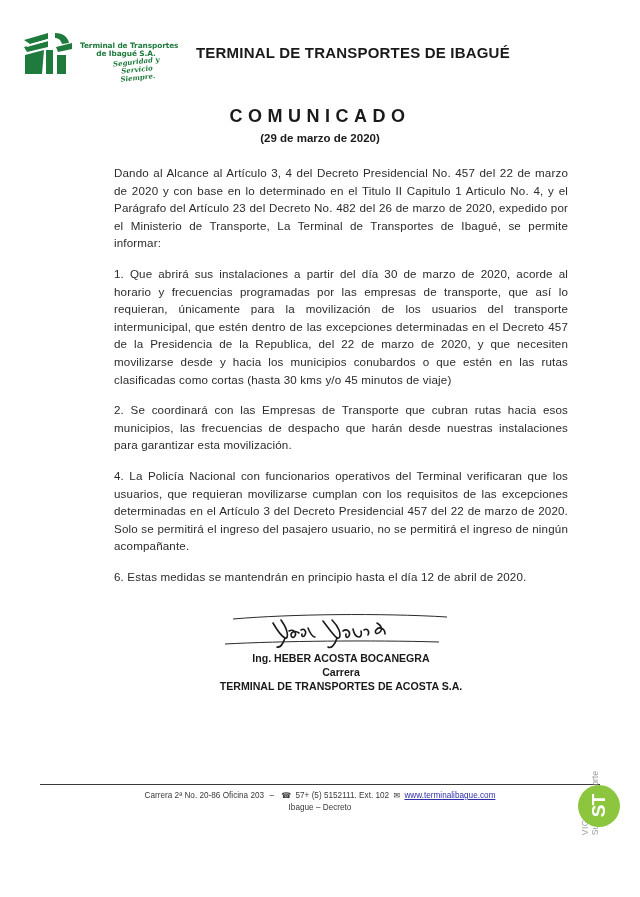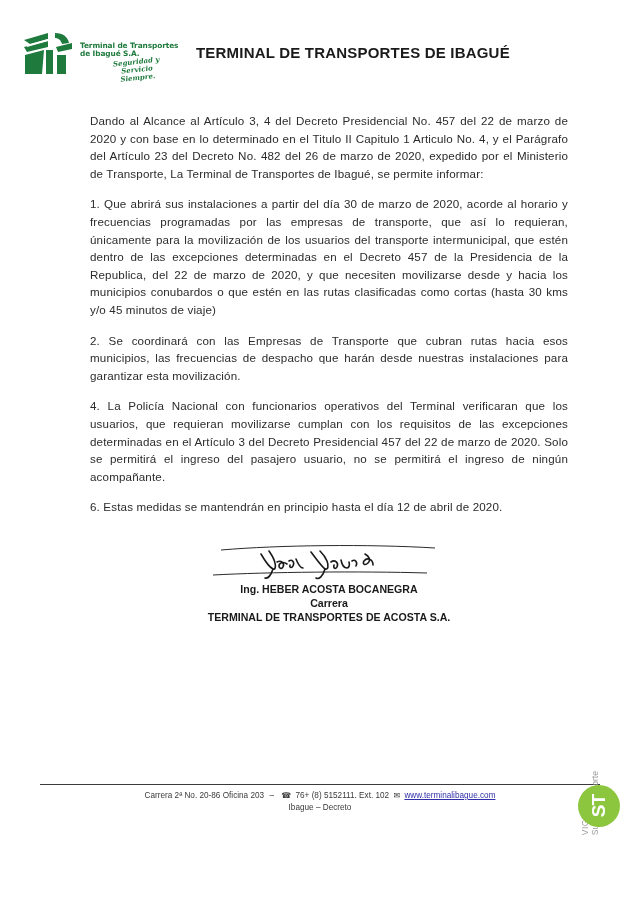--- a/index.html
+++ b/index.html
@@ -48,20 +48,21 @@
     top: 12px;
     width: 92px;
   }
   .logo-line1, .logo-line2 {
     font-family: "DejaVu Sans", sans-serif;
     font-weight: 700;
     color: #1f7a3d;
     font-size: 7.4px;
     letter-spacing: -0.1px;
     line-height: 8.4px;
+    text-align: center;
     white-space: nowrap;
   }
   .logo-slogan {
     position: absolute;
     left: 76px;
     top: 32px;
     width: 76px;
     text-align: center;
     font-family: "DejaVu Serif", serif;
     font-style: italic;
@@ -100,21 +101,21 @@
     font-family: "Liberation Sans", sans-serif;
     font-weight: 700;
     font-size: 11.5px;
     margin-top: 5px;
     color: #1a1a1a;
   }
 
   
   .content {
     margin: 0;
-    padding: 20px 72px 0 90px;
+    padding: 20px 72px 0 114px;
   }
   .para {
     text-align: justify;
     font-family: "Liberation Sans", sans-serif;
     font-size: 11.6px;
     line-height: 17.6px;
     color: #2b2b2b;
     margin: 0 0 13px 0;
     letter-spacing: 0.15px;
   }
@@ -247,20 +248,24 @@
       </div>
       <div class="logo-slogan">
         <span>Seguridad y Servicio</span><br>
         <span>Siempre.</span>
       </div>
     </div>
 
     <div class="org-title">TERMINAL DE TRANSPORTES DE IBAGUÉ</div>
   </div>
 
+  <div class="doc-title-wrap">
+    <div class="doc-title">COMUNICADO</div>
+    <div class="doc-subtitle">(29 de marzo de 2020)</div>
+  </div>
 
   <div class="content">
     <p class="para">Dando al Alcance al Artículo 3, 4 del Decreto Presidencial No. 457 del 22 de marzo de 2020 y con base en lo determinado en el Titulo II Capitulo 1 Articulo No. 4, y  el Parágrafo del Artículo 23 del Decreto No. 482 del 26 de marzo de 2020, expedido por el Ministerio de Transporte, La Terminal de Transportes de Ibagué, se permite informar:</p>
     <p class="para">1. Que abrirá sus instalaciones a partir del día 30 de marzo de 2020,  acorde al horario y frecuencias programadas por las empresas de transporte, que así lo requieran,   únicamente para la movilización de los usuarios del transporte intermunicipal, que estén dentro de las excepciones determinadas en el Decreto 457 de la Presidencia de la Republica,  del 22 de marzo de 2020, y que necesiten movilizarse desde y hacia los municipios conubardos o que estén en las rutas clasificadas como cortas (hasta 30 kms y/o 45 minutos de viaje)</p>
     <p class="para">2. Se coordinará con las Empresas de Transporte que cubran rutas hacia esos municipios, las frecuencias de despacho que harán desde nuestras instalaciones para garantizar esta movilización.</p>
     <p class="para">4. La Policía Nacional con funcionarios operativos del Terminal verificaran que los usuarios, que requieran movilizarse cumplan con los requisitos de las excepciones determinadas en el Artículo 3 del Decreto Presidencial 457 del 22 de marzo de 2020. Solo se permitirá el ingreso del pasajero usuario, no se permitirá el ingreso de ningún acompañante.</p>
     <p class="para">6. Estas medidas se mantendrán en principio hasta el día 12 de abril de 2020.</p>
 
     <div class="signature-block">
       <div class="sig-scribble">
@@ -287,21 +292,21 @@
       <div class="sig-company">TERMINAL DE TRANSPORTES DE ACOSTA S.A.</div>
     </div>
   </div>
 
   <div class="footer">
     <hr class="footer-rule">
     <div class="footer-line">
       <span>Carrera 2ª No. 20-86 Oficina 203</span>
       <span class="sep">–</span>
       <span class="glyph">☎</span>
-      <span>76+ (8) 5152111. Ext. 102</span>
+      <span>57+ (5) 5152111. Ext. 102</span>
       <span class="glyph">✉</span>
       <a class="footer-link" href="#">www.terminalibague.com</a>
     </div>
     <div class="footer-line">Ibague – Decreto</div>
   </div>
 
   <div class="seal">
     <div class="seal-text">
       <span class="l1">VIGILADO</span>
       <span class="l2">SuperTransporte</span>

